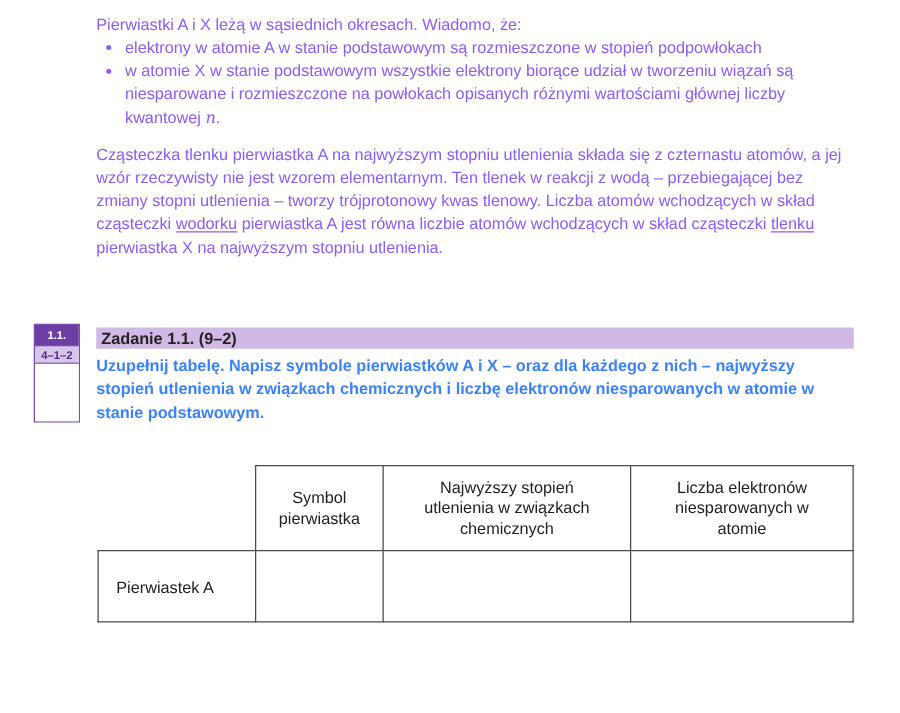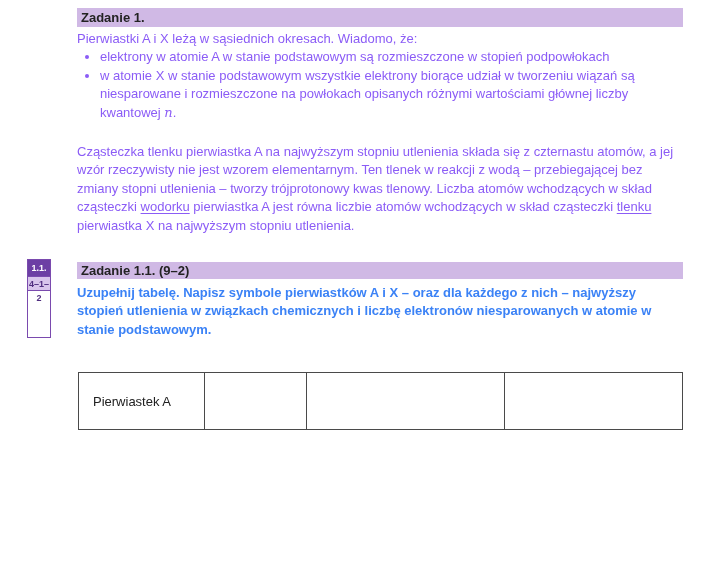--- a/index.html
+++ b/index.html
@@ -19,34 +19,34 @@
     background: #d0b9e5;
     height: 19px; line-height: 19px;
     font-weight: bold; font-size: 13px;
     padding-left: 4px; color: #232323;
   }
   .body-text { font-size: 13px; line-height: 18.4px; color: #8b5cf6; }
   .intro { margin-top: 3px; }
   ul.bullets { list-style: disc outside; padding-left: 23px; margin: 0; }
   ul.bullets li { padding-left: 0px; }
   .mathvar { font-family: "DejaVu Serif", serif; font-style: italic; }
-  .desc { margin-top: 21px; }
+  .desc { margin-top: 11px; }
   .u { text-decoration: underline; text-underline-offset: 2px; }
 
   
   .section2 { position: absolute; left: 77px; top: 262px; width: 606px; }
   .task-bar2 { height: 17px; line-height: 17px; }
   .instruction {
     margin-top: 5px; width: 590px;
     font-weight: bold; font-size: 13px; line-height: 18.4px; color: #3b82f6;
   }
 
   
   .badge {
-    position: absolute; left: 27px; top: 259px; width: 24px;
+    position: absolute; left: 27px; top: 259px; width: 37px;
     border: 1px solid #7a4aae;
     font-size: 9px; font-weight: bold; text-align: center;
   }
   .badge-code { background: #6c3fa4; color: #ffffff; height: 16px; line-height: 16px; }
   .badge-scale {
     background: #d8c5ec; color: #4f2d7f; height: 14px; line-height: 14px;
     border-top: 1px solid #7a4aae;
   }
   .badge-box { background: #ffffff; height: 47px; border-top: 1px solid #7a4aae; }
 
@@ -75,21 +75,20 @@
 
 <div class="page">
 
   <aside class="badge">
     <div class="badge-code">1.1.</div>
     <div class="badge-scale">4–1–2</div>
     <div class="badge-box"></div>
   </aside>
 
   <main class="content">
-    <div class="task-bar">Zadanie 1.</div>
     <p class="body-text intro">Pierwiastki A i X leżą w sąsiednich okresach. Wiadomo, że:</p>
     <ul class="bullets body-text">
       <li><span>elektrony w atomie A w stanie podstawowym są rozmieszczone w stopień podpowłokach</span></li>
       <li><span>w atomie X w stanie podstawowym wszystkie elektrony biorące udział w tworzeniu wiązań są niesparowane i rozmieszczone na powłokach opisanych różnymi wartościami głównej liczby kwantowej </span><em class="mathvar">n</em><span>.</span></li>
     </ul>
     <p class="body-text desc">
       <span>Cząsteczka tlenku pierwiastka A na najwyższym stopniu utlenienia składa się z czternastu atomów, a jej wzór rzeczywisty nie jest wzorem elementarnym. Ten tlenek w reakcji z wodą – przebiegającej bez zmiany stopni utlenienia – tworzy trójprotonowy kwas tlenowy. Liczba atomów wchodzących w skład cząsteczki </span><span class="u">wodorku</span><span> pierwiastka A jest równa liczbie atomów wchodzących w skład cząsteczki </span><span class="u">tlenku</span><span> pierwiastka X na najwyższym stopniu utlenienia.</span>
     </p>
   </main>
 
@@ -100,20 +99,26 @@
 
   <div class="table-wrap">
     <table class="answer-table">
       <colgroup>
         <col style="width:126px">
           <col style="width:102px">
           <col style="width:198px">
           <col style="width:178px">
       </colgroup>
       <tbody>
+          <tr class="header-row">
+        <td class="ghost"></td>
+        <th>Symbol pierwiastka</th>
+        <th>Najwyższy stopień utlenienia w związkach chemicznych</th>
+        <th>Liczba elektronów niesparowanych w atomie</th>
+      </tr>
       <tr class="body-row">
         <td class="rowlabel">Pierwiastek A</td>
         <td class="answer"></td>
         <td class="answer"></td>
         <td class="answer"></td>
       </tr>
     </tbody>
       </table>
   </div>
 

